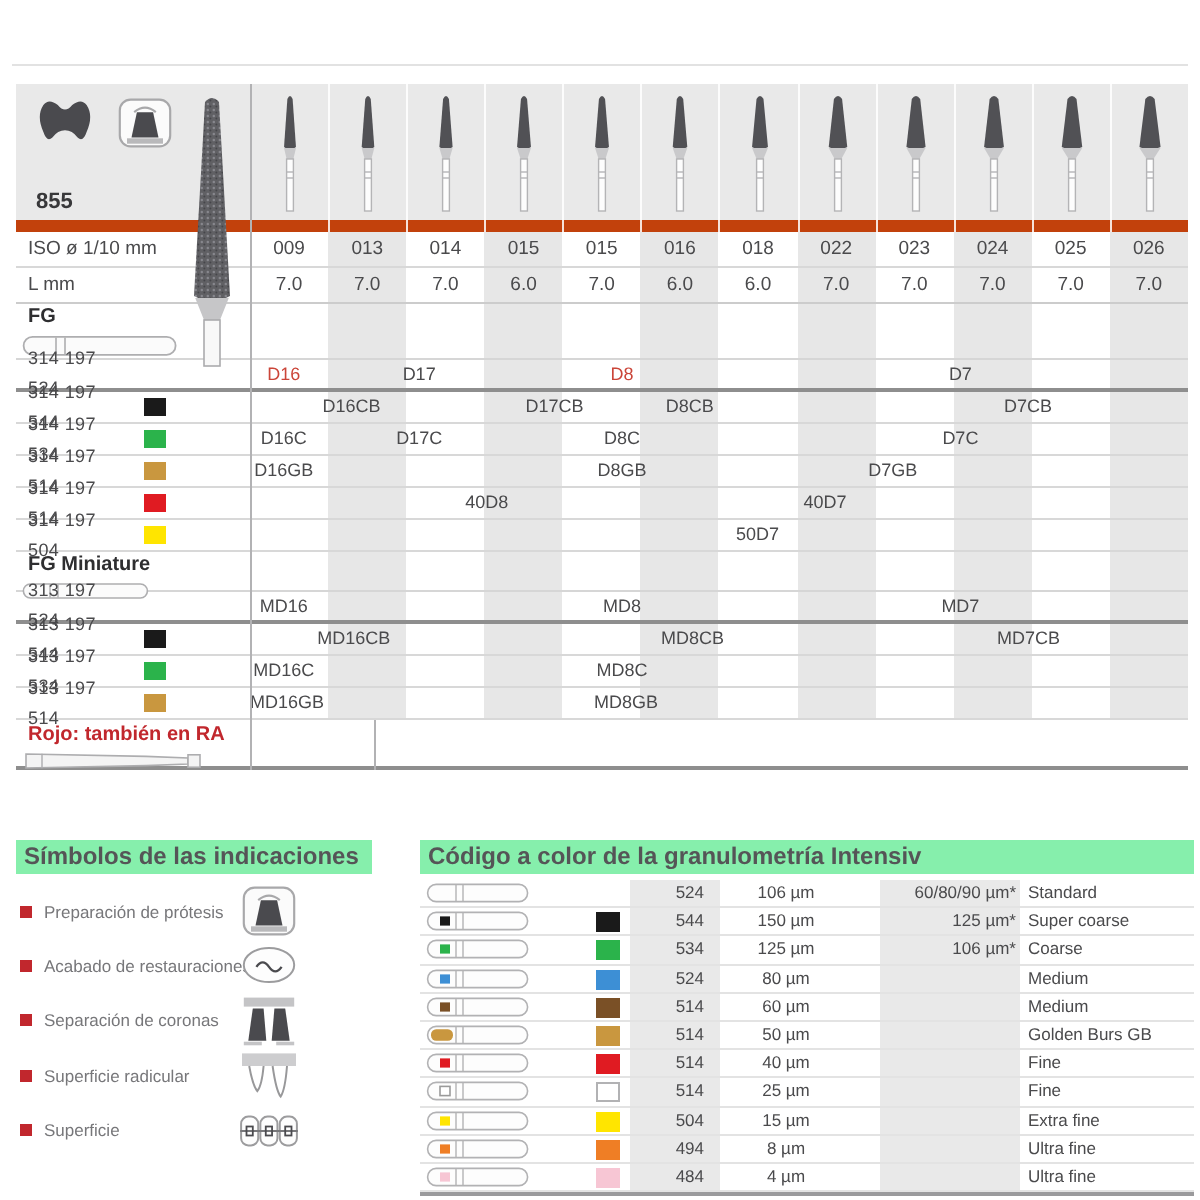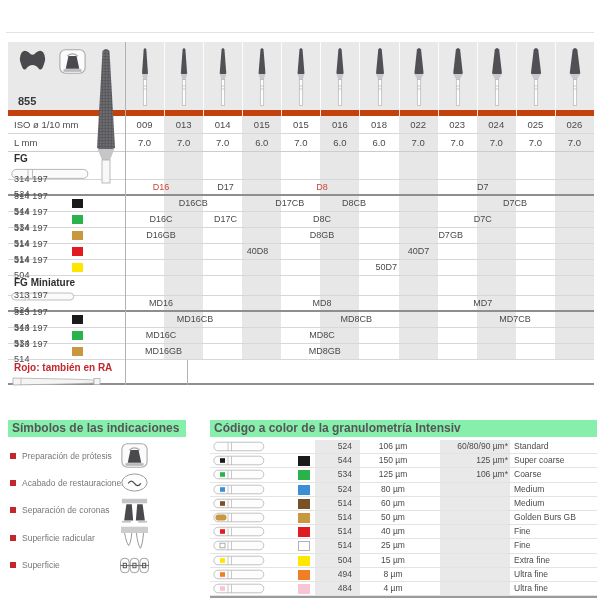--- a/index.html
+++ b/index.html
@@ -40,21 +40,21 @@
   .mini-label-row .shank-ic { top:11px; }
 
   .fg-rows { position:absolute; left:0; top:138px; width:586px; z-index:1; }
   .md-rows { position:absolute; left:0; top:254px; width:586px; z-index:1; }
   .drow { display:flex; width:586px; height:16px; border-bottom:1px solid #d8d8d8; font-size:9px; line-height:15px; }
   .drow.heavy { border-bottom:2px solid #8e8e8e; }
   .dlbl { width:117px; padding-left:6px; display:flex; align-items:center; }
   .code { width:52px; letter-spacing:.2px; }
   .swatch { display:inline-block; width:11px; height:9px; margin-left:6px; }
   .swatch.none { visibility:hidden; }
-  .dcells { width:406px; display:flex;padding-left:20px; }
+  .dcells { width:406px; display:flex; }
 
   .rojo-row { position:absolute; left:0; top:318px; width:586px; height:25px; z-index:1; }
   .rojo-txt { position:absolute; left:6px; top:2px; font-size:10px; font-weight:bold; color:#c1272d; }
   .rojo-row .shank-ic { top:14px; }
 
   
   .sym { position:absolute; left:8px; top:420px; width:178px; }
   .sec-title { background:#86efac; height:17px; line-height:17px; padding:0 4px;
                font-size:12px; font-weight:bold; color:#555557; white-space:nowrap; }
   .sitems { margin-top:5px; }

